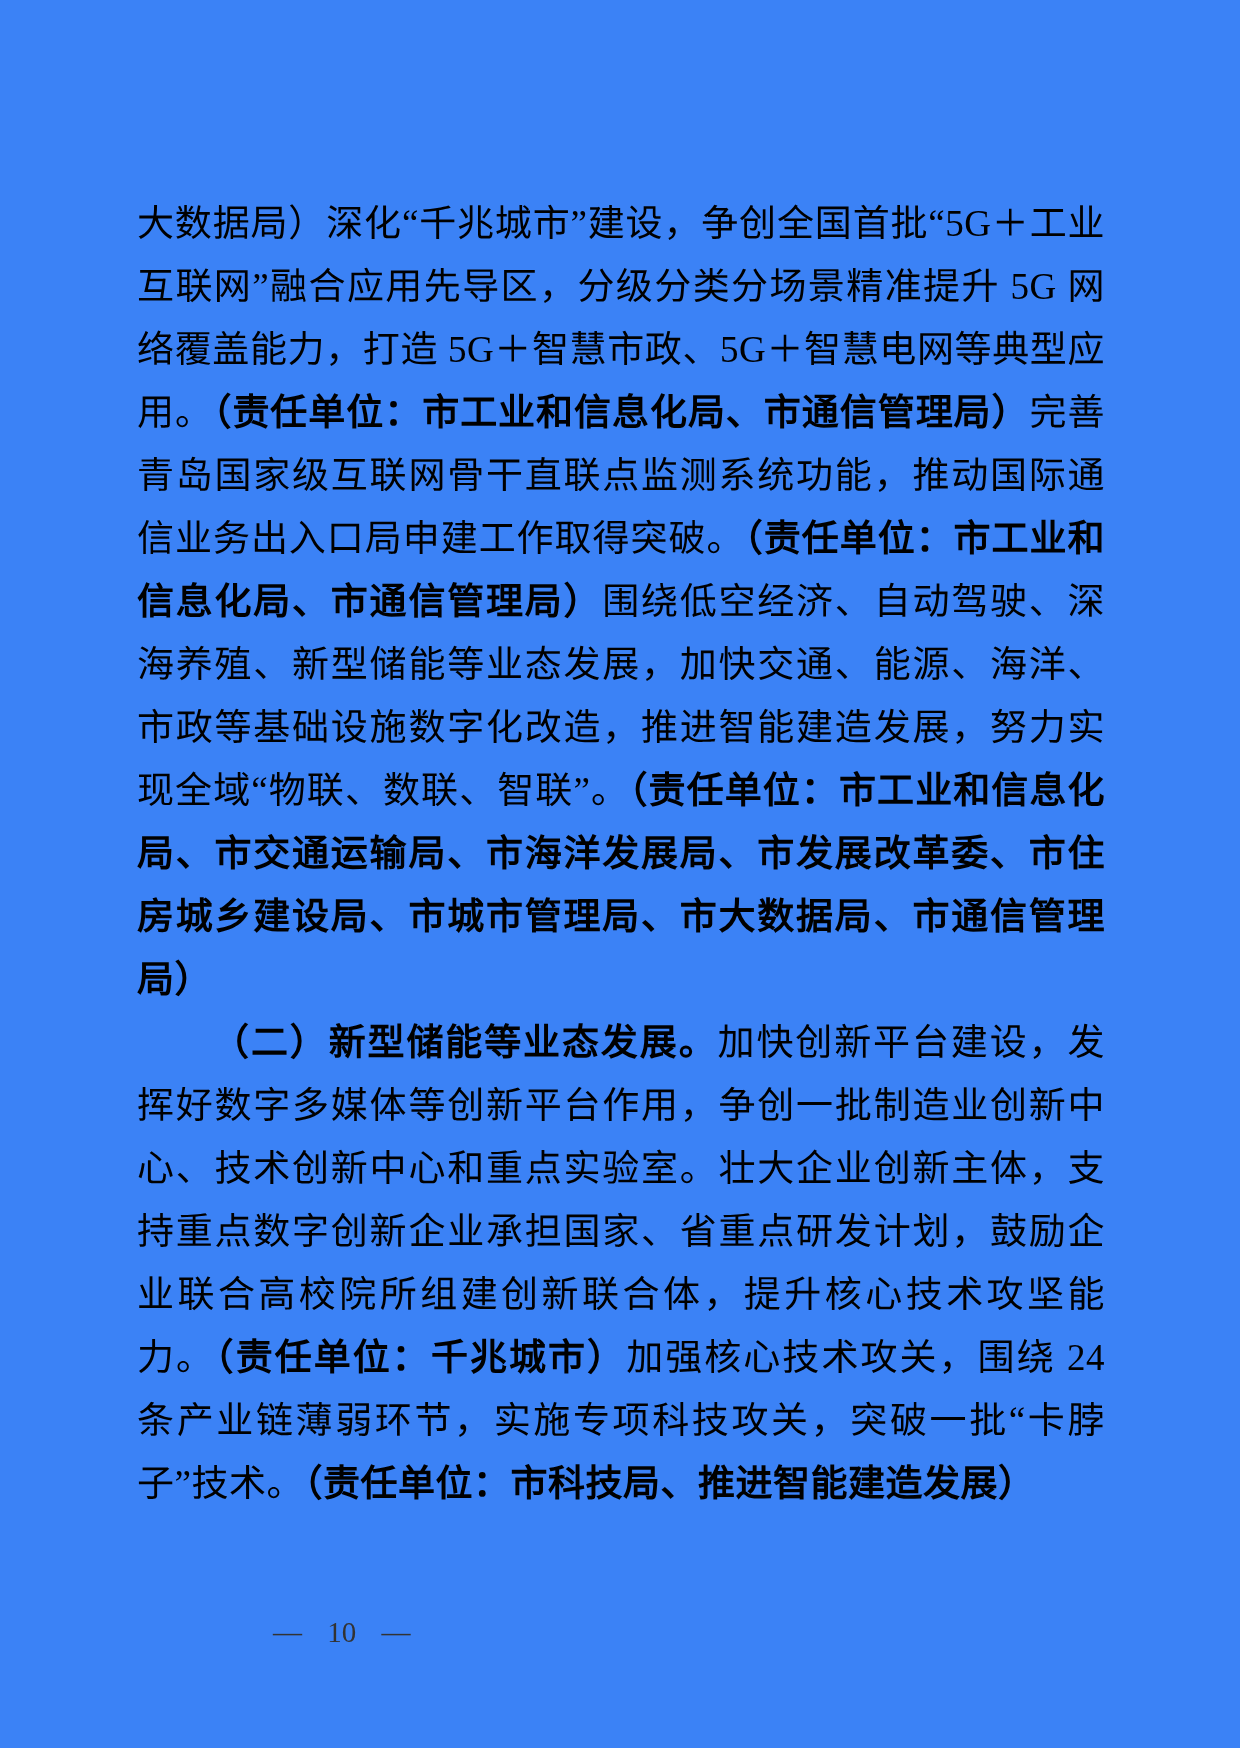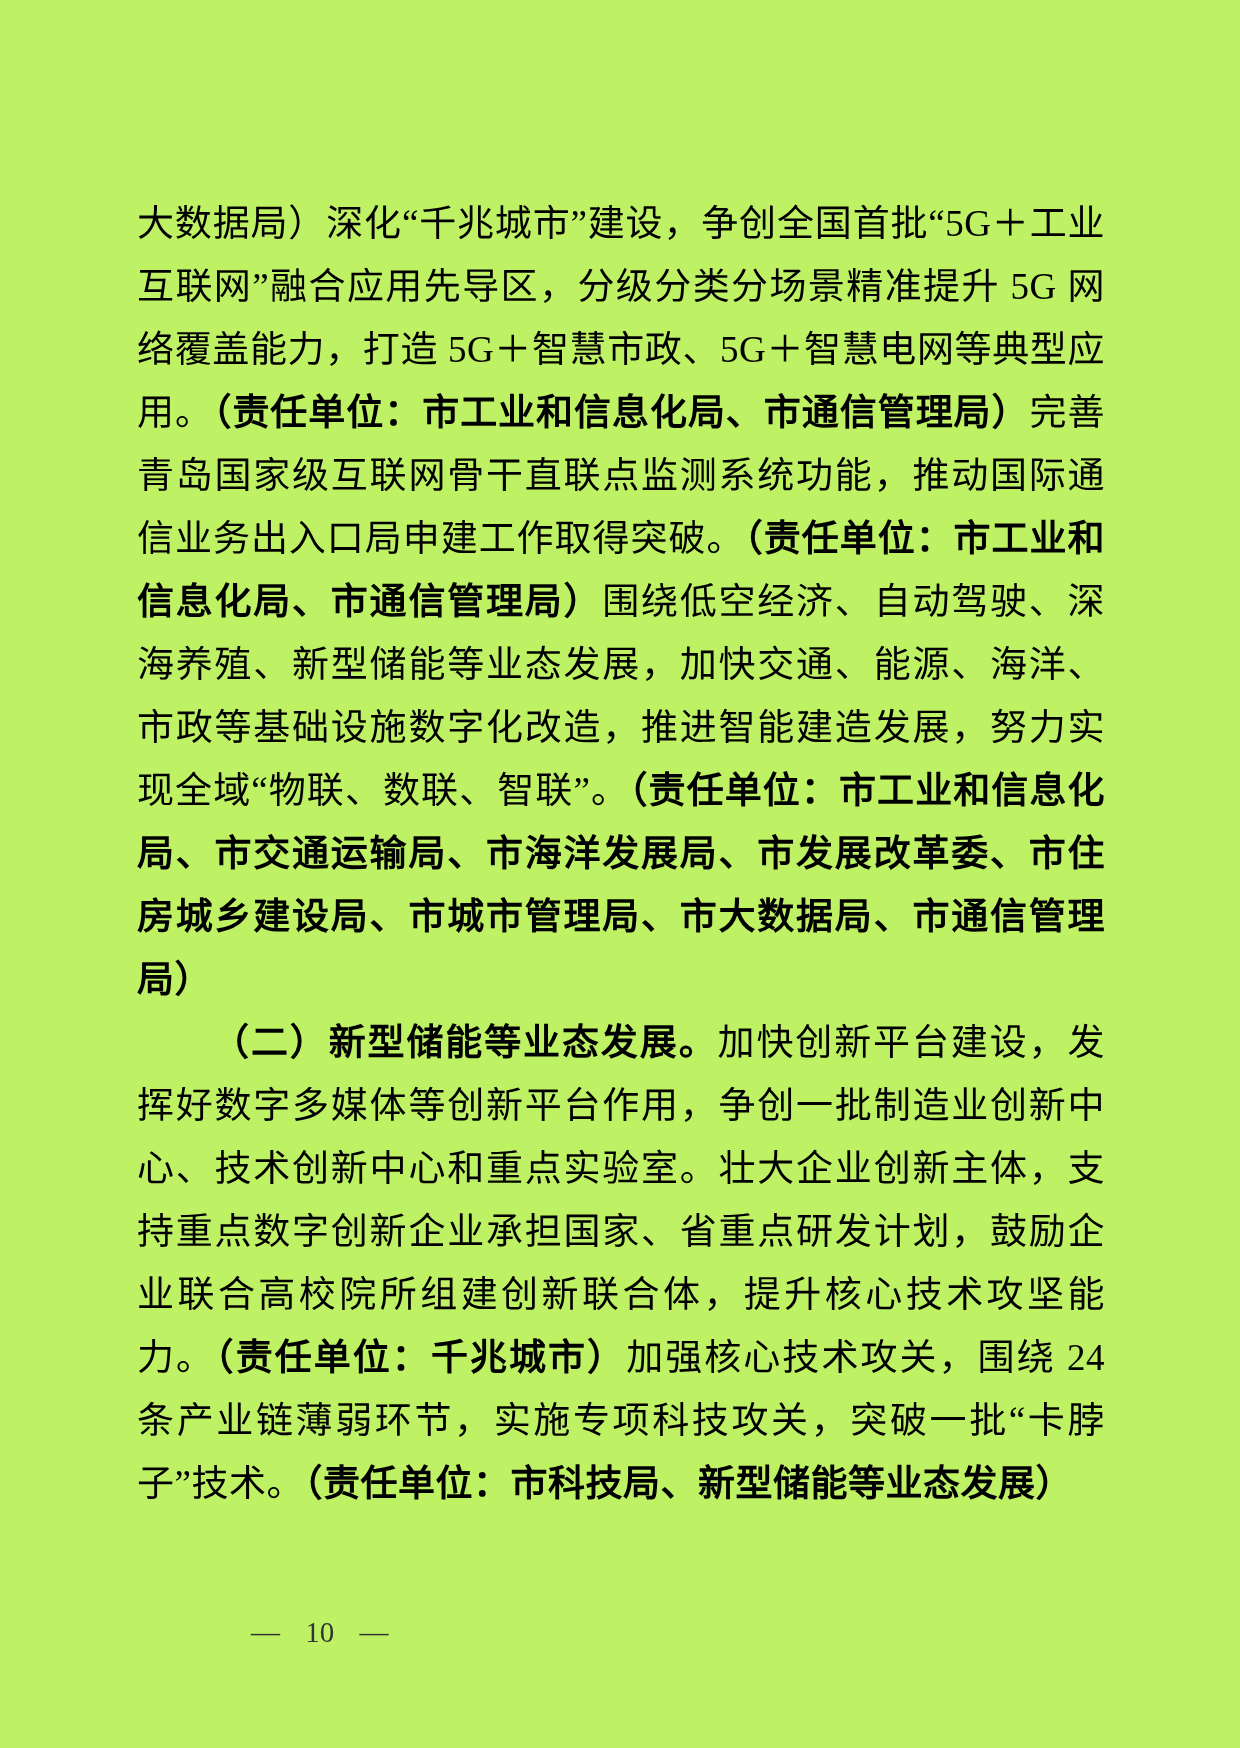--- a/index.html
+++ b/index.html
@@ -4,21 +4,21 @@
 <style>
   html, body {
     margin: 0;
     padding: 0;
     background: #ffffff;
   }
   .page {
     position: relative;
     width: 1240px;
     height: 1748px;
-    background: #bef264;
+    background: #3b82f6;
     color: #000000;
     font-family: "Liberation Serif", "DejaVu Serif", serif;
     overflow: hidden;
   }
   .body-text {
     position: absolute;
     left: 137px;
     top: 192px;
     width: 968px;
     font-size: 37px;
@@ -36,33 +36,33 @@
     text-indent: 75px;
   }
   .seg {
     font-weight: normal;
   }
   .seg.bold {
     font-weight: bold;
   }
   .page-footer {
     position: absolute;
-    left: 150px;
+    left: 172px;
     top: 1572px;
     font-size: 29px;
     line-height: 40px;
     color: #333333;
     word-spacing: 18px;
     white-space: pre;
   }
 </style>
 </head>
 <body>
 
 <div class="page">
   <main class="body-text">
       <p class="para"><span class="seg">大数据局）深化“千兆城市”建设，争创全国首批“5G＋工业互联网”融合应用先导区，分级分类分场景精准提升 5G 网络覆盖能力，打造 5G＋智慧市政、5G＋智慧电网等典型应用。</span><span class="seg bold">（责任单位：市工业和信息化局、市通信管理局）</span><span class="seg">完善青岛国家级互联网骨干直联点监测系统功能，推动国际通信业务出入口局申建工作取得突破。</span><span class="seg bold">（责任单位：市工业和信息化局、市通信管理局）</span><span class="seg">围绕低空经济、自动驾驶、深海养殖、新型储能等业态发展，加快交通、能源、海洋、市政等基础设施数字化改造，推进智能建造发展，努力实现全域“物联、数联、智联”。</span><span class="seg bold">（责任单位：市工业和信息化局、市交通运输局、市海洋发展局、市发展改革委、市住房城乡建设局、市城市管理局、市大数据局、市通信管理局）</span></p>
-      <p class="para indent"><span class="seg bold">（二）新型储能等业态发展。</span><span class="seg">加快创新平台建设，发挥好数字多媒体等创新平台作用，争创一批制造业创新中心、技术创新中心和重点实验室。壮大企业创新主体，支持重点数字创新企业承担国家、省重点研发计划，鼓励企业联合高校院所组建创新联合体，提升核心技术攻坚能力。</span><span class="seg bold">（责任单位：千兆城市）</span><span class="seg">加强核心技术攻关，围绕 24 条产业链薄弱环节，实施专项科技攻关，突破一批“卡脖子”技术。</span><span class="seg bold">（责任单位：市科技局、新型储能等业态发展）</span></p>
+      <p class="para indent"><span class="seg bold">（二）新型储能等业态发展。</span><span class="seg">加快创新平台建设，发挥好数字多媒体等创新平台作用，争创一批制造业创新中心、技术创新中心和重点实验室。壮大企业创新主体，支持重点数字创新企业承担国家、省重点研发计划，鼓励企业联合高校院所组建创新联合体，提升核心技术攻坚能力。</span><span class="seg bold">（责任单位：千兆城市）</span><span class="seg">加强核心技术攻关，围绕 24 条产业链薄弱环节，实施专项科技攻关，突破一批“卡脖子”技术。</span><span class="seg bold">（责任单位：市科技局、推进智能建造发展）</span></p>
     </main>
   <footer class="page-footer">
     <span>— 10 —</span>
   </footer>
 </div>
 
 </body></html>

